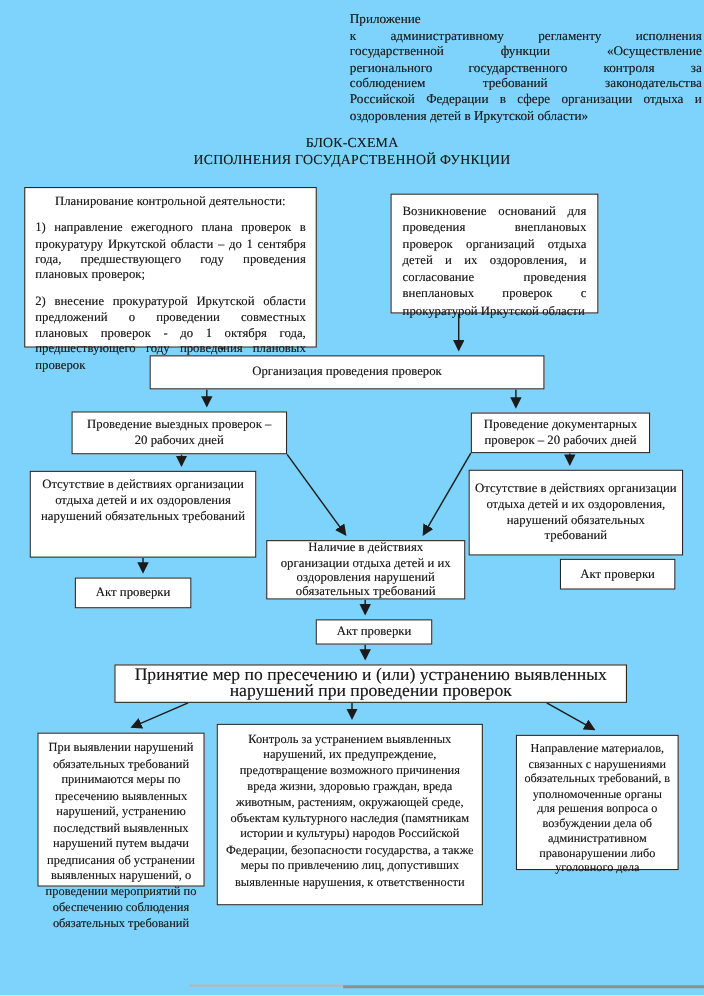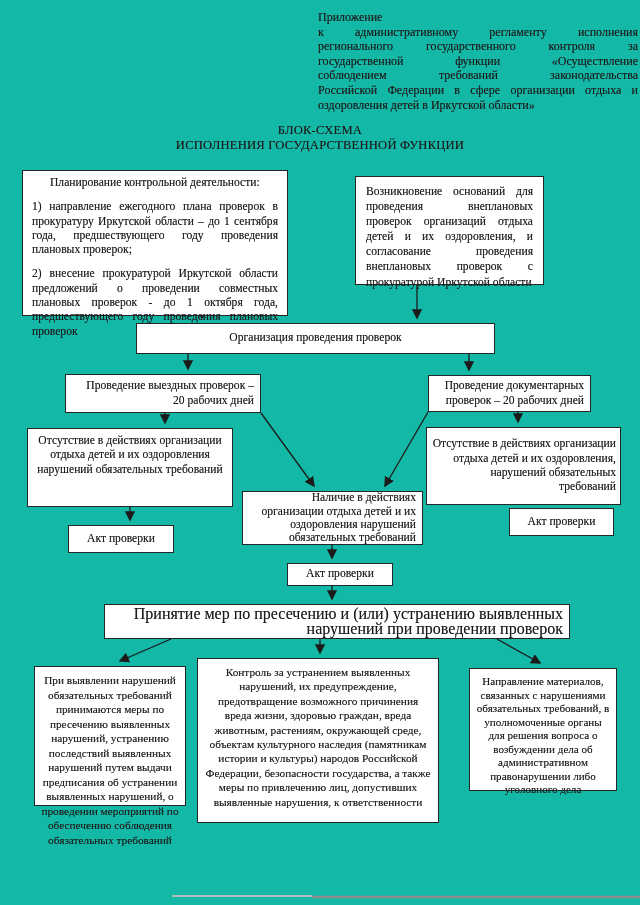--- a/index.html
+++ b/index.html
@@ -1,32 +1,32 @@
 <!DOCTYPE html>
 <html lang="ru"><head>
 <meta charset="utf-8">
 <style>
   html,body{margin:0;padding:0;background:#ffffff;}
   #page{
-    position:relative;width:640px;height:905px;background:#14b8a6;overflow:hidden;
+    position:relative;width:640px;height:905px;background:#7dd3fc;overflow:hidden;
     font-family:"Liberation Serif","DejaVu Serif",serif;color:#1b1b1b;
     text-shadow:0 0 .35px rgba(40,40,40,.55);
   }
   
   #annex{position:absolute;left:318px;top:10px;width:320px;font-size:12px;line-height:14.6px;}
   .annex-line{white-space:nowrap;}
   .annex-line.just{white-space:normal;text-align:justify;text-align-last:justify;}
   
   #title{position:absolute;left:0;top:123px;width:640px;text-align:center;font-size:12.6px;line-height:14.6px;letter-spacing:.2px;}
   
   .node{
     position:absolute;box-sizing:border-box;border:1.6px solid #262626;background:#fff;
     font-size:11.6px;line-height:14.3px;
   }
-  .flexc{display:flex;align-items:center;justify-content:center;text-align:right;padding:2px 6px;}
+  .flexc{display:flex;align-items:center;justify-content:center;text-align:center;padding:2px 6px;}
   .topc{text-align:center;}
   .jpara{text-align:justify;margin-top:10px;}
   #n-planning{left:22px;top:170px;width:266px;height:146px;padding:5px 9px 0 9px;}
   #n-planning .head{text-indent:18px;text-align:justify;}
   #n-grounds{left:355px;top:166px;width:189px;height:109px;padding:7px 10px 0 10px;line-height:15.1px;}
   #n-organization{left:136px;top:323px;width:359px;height:31px;}
   #n-onsite{left:65px;top:374px;width:196px;height:39px;}
   #n-documentary{left:428px;top:375px;width:163px;height:37px;}
   #n-absence-left{left:27px;top:428px;width:206px;height:79px;padding:5px 5px 0 5px;}
   #n-act-left{left:68px;top:525px;width:106px;height:28px;}
@@ -41,22 +41,22 @@
   #arrows{position:absolute;left:0;top:0;width:640px;height:905px;pointer-events:none;}
 </style>
 </head>
 <body>
 
 <div id="page">
 
   <div id="annex">
     <div class="annex-line">Приложение</div>
     <div class="annex-line just">к административному регламенту исполнения</div>
+    <div class="annex-line just">государственной функции «Осуществление</div>
     <div class="annex-line just">регионального государственного контроля за</div>
-    <div class="annex-line just">государственной функции «Осуществление</div>
     <div class="annex-line just">соблюдением требований законодательства</div>
     <div class="annex-line just">Российской Федерации в сфере организации отдыха и</div>
     <div class="annex-line">оздоровления детей в Иркутской области»</div>
   </div>
 
   <div id="title">
     <div>БЛОК-СХЕМА</div>
     <div>ИСПОЛНЕНИЯ ГОСУДАРСТВЕННОЙ ФУНКЦИИ</div>
   </div>
 

